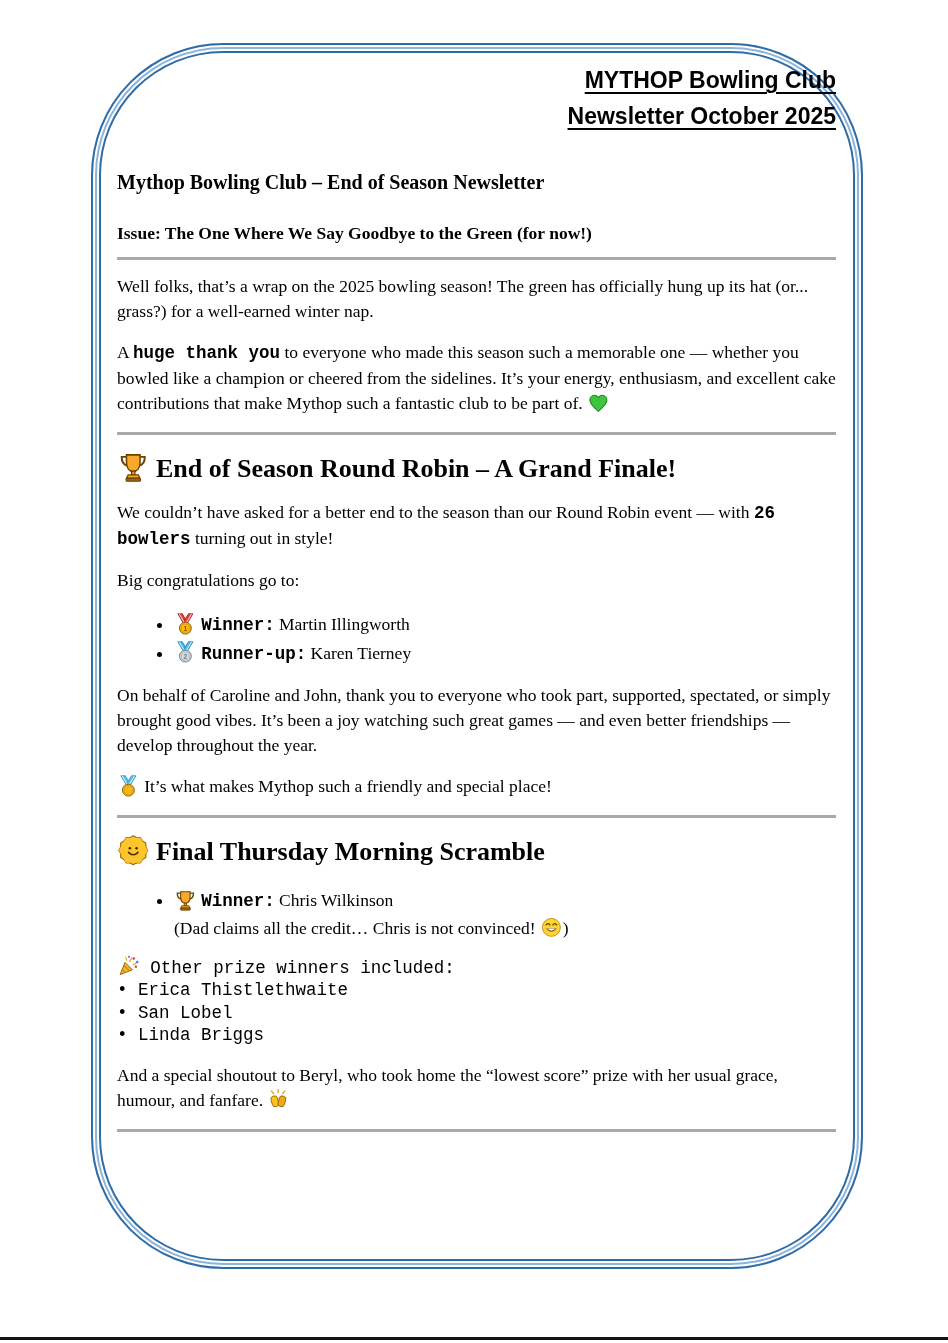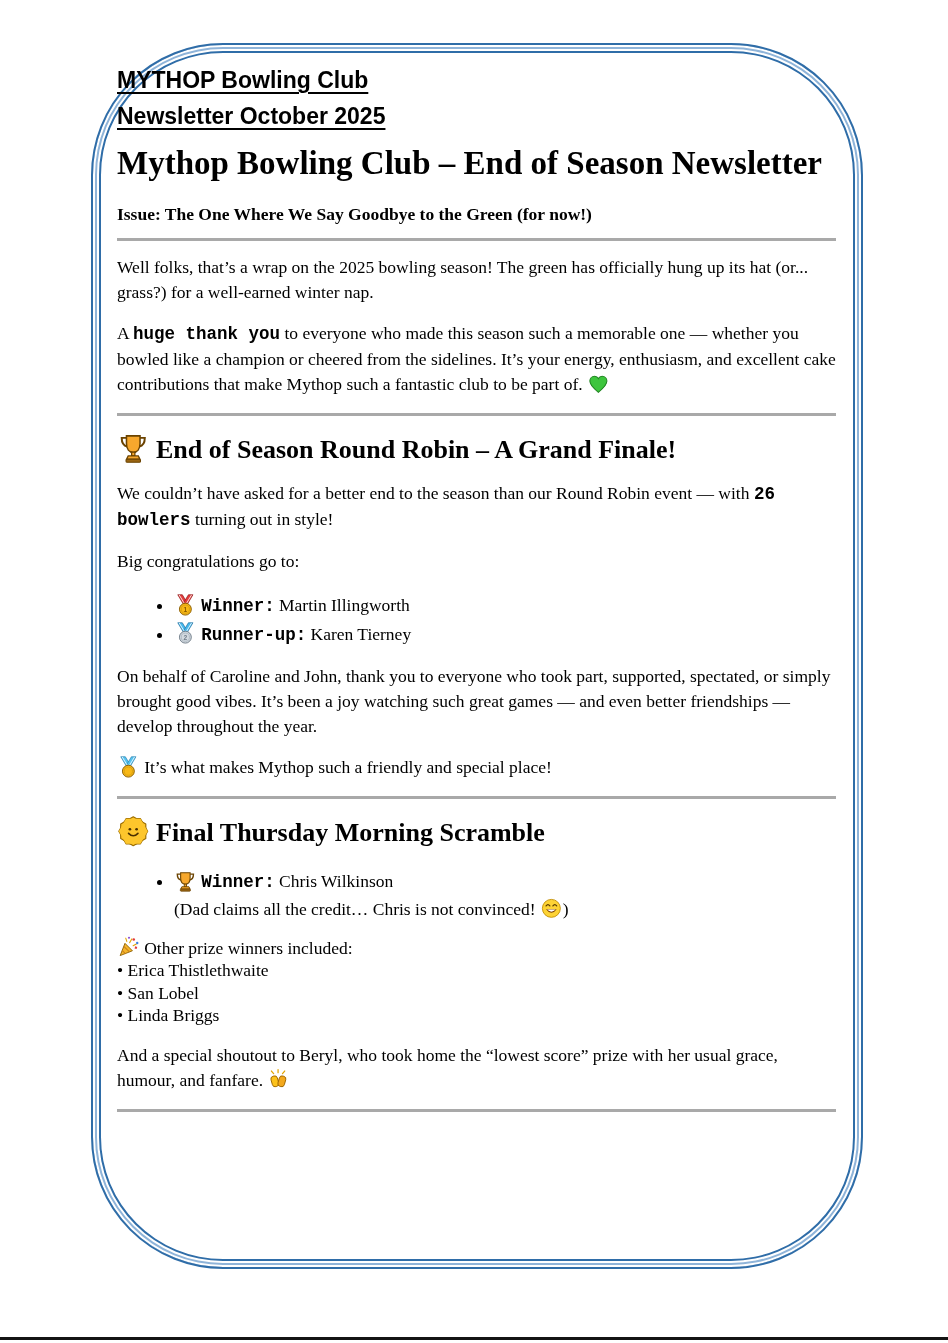--- a/index.html
+++ b/index.html
@@ -17,44 +17,44 @@
       inset 0 0 0 2px #ffffff,
       inset 0 0 0 4px #8fb4d9,
       inset 0 0 0 6px #ffffff,
       inset 0 0 0 8px #2f6da8;
   }
   .bottom-edge{position:absolute;left:0;top:1337px;width:948px;height:3px;background:#141414;}
 
   .content{position:absolute;left:117px;top:62px;width:719px;}
 
   .banner{
-    text-align:left;
+    text-align:right;
     font-family:"Liberation Sans", sans-serif;
     font-weight:700;font-size:23px;line-height:36px;
   }
   .banner-line{text-decoration:underline;text-decoration-thickness:2px;text-underline-offset:4px;}
 
-  h1{font-size:33px;line-height:32px;margin:13px 0 0;font-weight:700;}
+  h1{font-size:20px;line-height:32px;margin:32px 0 0;font-weight:700;}
   .issue{font-size:17.5px;line-height:22px;font-weight:700;margin:24px 0 0;}
 
   hr.rule{border:none;border-top:3px solid #a9a9a9;margin:13px 0;}
 
   p.body{font-size:17.5px;line-height:25px;margin:14px 0 16px;}
   .tagline{margin-top:22px;}
 
   h2{font-size:26px;line-height:34px;margin:16px 0 12px;font-weight:700;}
 
   ul.medal-list{
     margin:18px 0 16px;padding-left:57px;
     font-size:17.5px;line-height:26.5px;list-style:disc;
   }
   ul.medal-list li{margin:1px 0;}
   ul.medal-list.single{margin-bottom:14px;}
 
-  .winners-block{font-size:17.5px;line-height:22.5px;margin:6px 0 16px;}
+  .winners-block{font-size:17.5px;line-height:22.5px;margin:6px 0 16px;font-family:Liberation Mono, monospace;}
 
   .b{font-weight:700;font-family:Liberation Mono, monospace;}
   .i{}
 
   .icon{display:inline-block;width:1.2em;height:1.2em;vertical-align:-0.22em;}
   .icon svg{width:100%;height:100%;display:block;}
   p .icon, li .icon, .winners-block .icon{width:1.3em;height:1.3em;vertical-align:-0.3em;}
   h2 .icon{width:1.25em;height:1.25em;vertical-align:-0.25em;}
 </style>
 </head>

